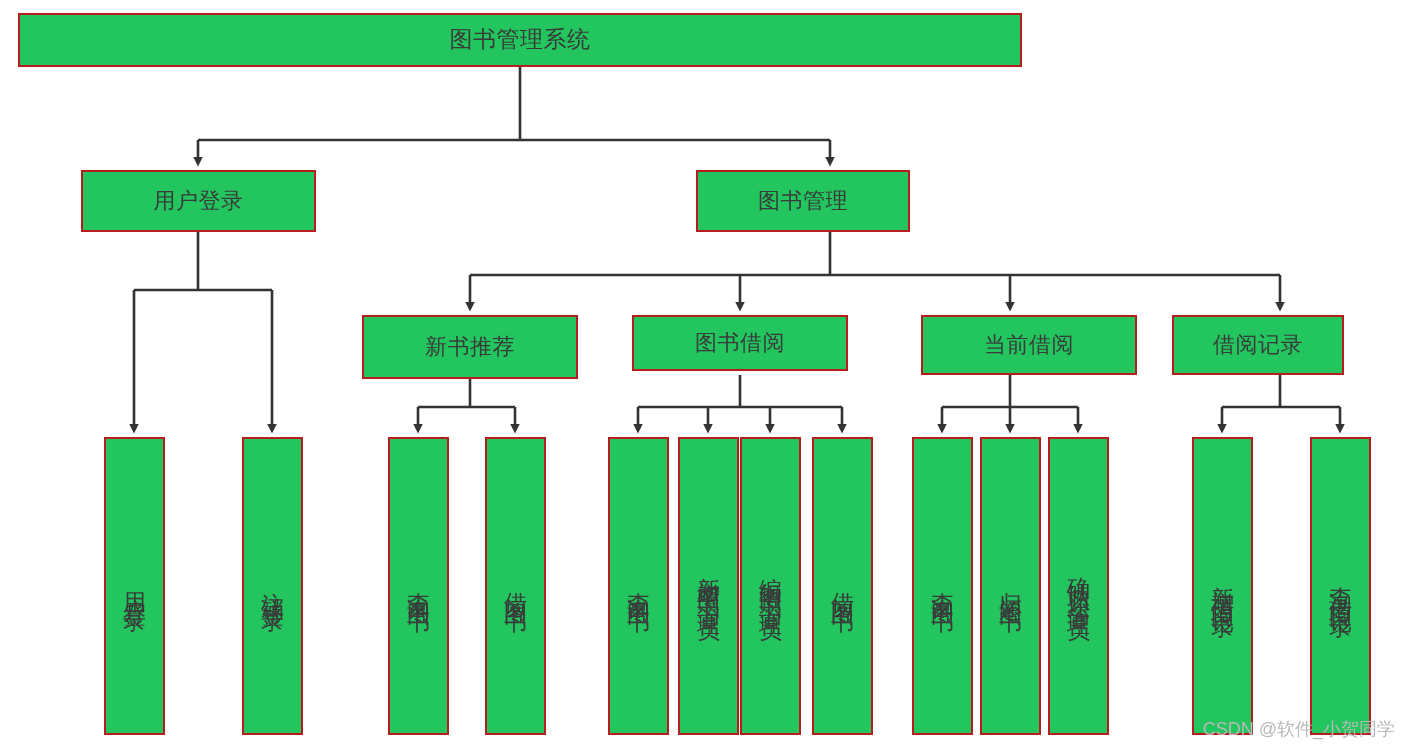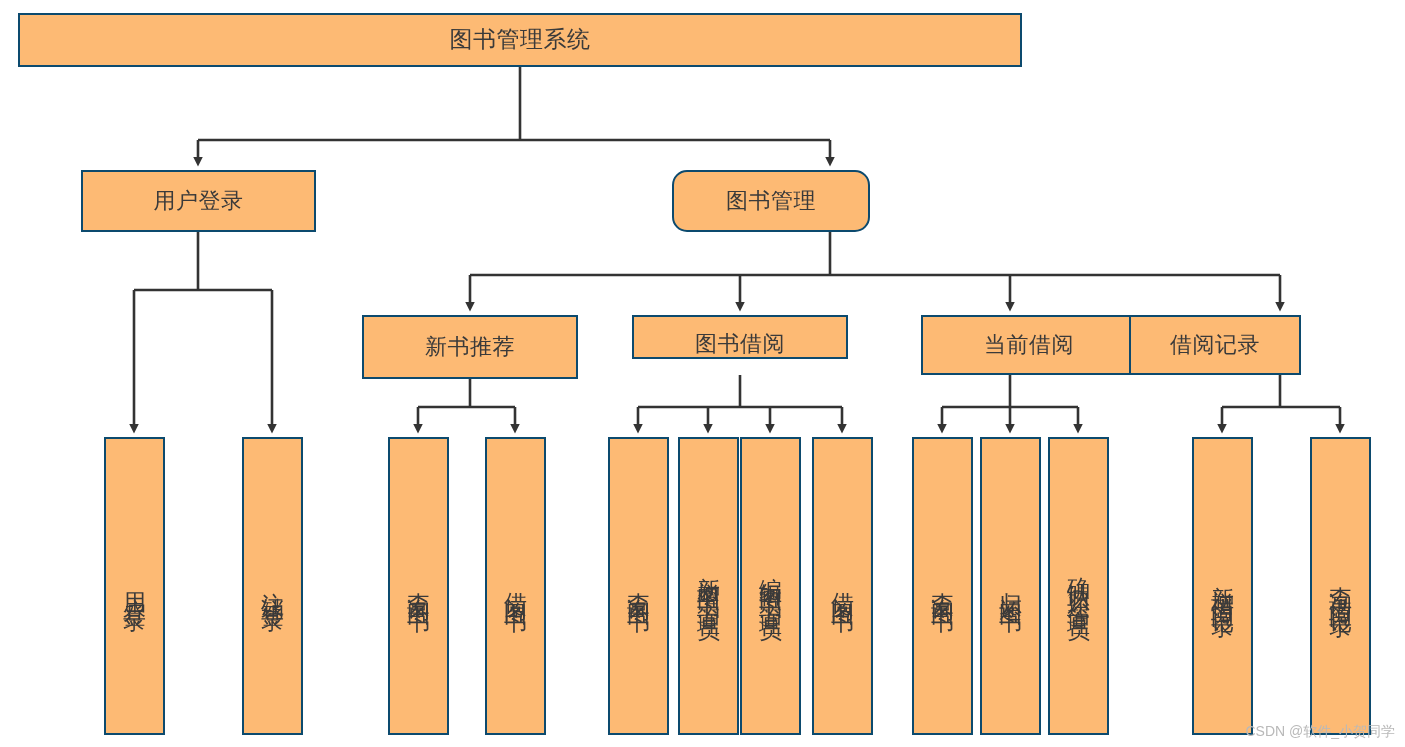--- a/index.html
+++ b/index.html
@@ -9,22 +9,22 @@
     background:#ffffff;
     font-family:"Liberation Sans","DejaVu Sans",sans-serif;
     overflow:hidden;
   }
   #stage{position:relative;width:1405px;height:747px;}
   svg.wires{position:absolute;left:0;top:0;width:1405px;height:747px;pointer-events:none;}
 
   .node{
     position:absolute;
     box-sizing:border-box;
-    background:#fdba74;
-    border:2px solid #0c4a6e;
+    background:#22c55e;
+    border:2px solid #b91c1c;
     display:flex;
     align-items:center;
     justify-content:center;
     color:#3a3a3a;
     z-index:2;
   }
   .node .lbl{
     display:block;
     line-height:1.18;
     white-space:pre;
@@ -46,21 +46,21 @@
     font-size:23px;
     line-height:1.0;
     letter-spacing:6px;
     text-align:center;
   }
 
   .watermark{
     position:absolute;
     right:10px;
     bottom:6px;
-    font-size:14px;
+    font-size:18px;
     color:#b9b9b9;
     white-space:nowrap;
     z-index:5;
     font-family:"Liberation Sans","DejaVu Sans",sans-serif;
   }
 </style>
 </head>
 <body>
 
 <div id="stage">
@@ -115,34 +115,34 @@
     </g>
   </svg>
 
   <div class="node h root" style="left:18px;top:13px;width:1004px;height:54px;">
     <span class="lbl">图书管理系统</span>
   </div>
 
   <div class="node h" style="left:81px;top:170px;width:235px;height:62px;">
     <span class="lbl">用户登录</span>
   </div>
-  <div class="node h" style="left:672px;top:170px;width:198px;height:62px;border-radius:15px;">
+  <div class="node h" style="left:696px;top:170px;width:214px;height:62px;">
     <span class="lbl">图书管理</span>
   </div>
 
   <div class="node h" style="left:362px;top:315px;width:216px;height:64px;">
     <span class="lbl">新书推荐</span>
   </div>
-  <div class="node h" style="left:632px;top:315px;width:216px;height:44px;align-items:flex-end;">
+  <div class="node h" style="left:632px;top:315px;width:216px;height:56px;">
     <span class="lbl">图书借阅</span>
   </div>
   <div class="node h" style="left:902px;top:315px;width:216px;height:60px;margin-left:19px;">
     <span class="lbl">当前借阅</span>
   </div>
-  <div class="node h" style="left:1129px;top:315px;width:172px;height:60px;justify-content:center;">
+  <div class="node h" style="left:1172px;top:315px;width:172px;height:60px;justify-content:center;">
     <span class="lbl">借阅记录</span>
   </div>
 
   <div class="node v" style="left:104px;top:437px;width:61px;height:298px;">
     <span class="lbl">用户登录</span>
   </div>
   <div class="node v" style="left:242px;top:437px;width:61px;height:298px;">
     <span class="lbl">注销登录</span>
   </div>
 

